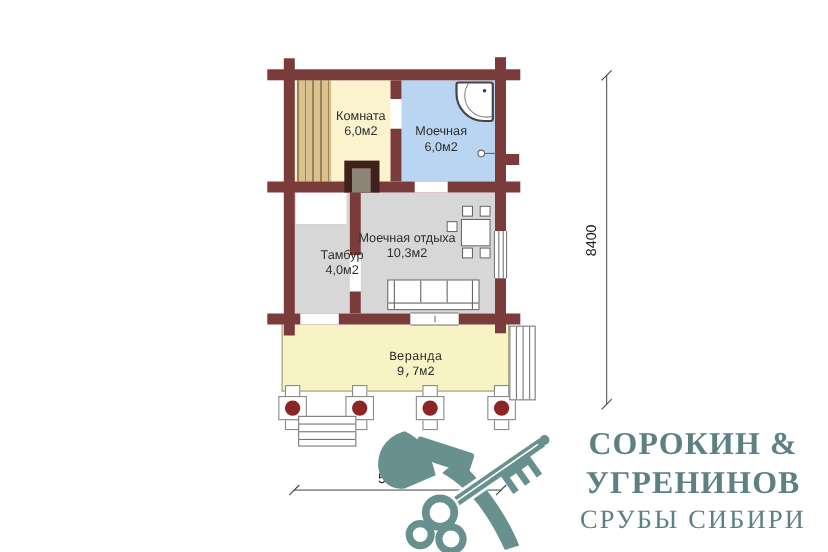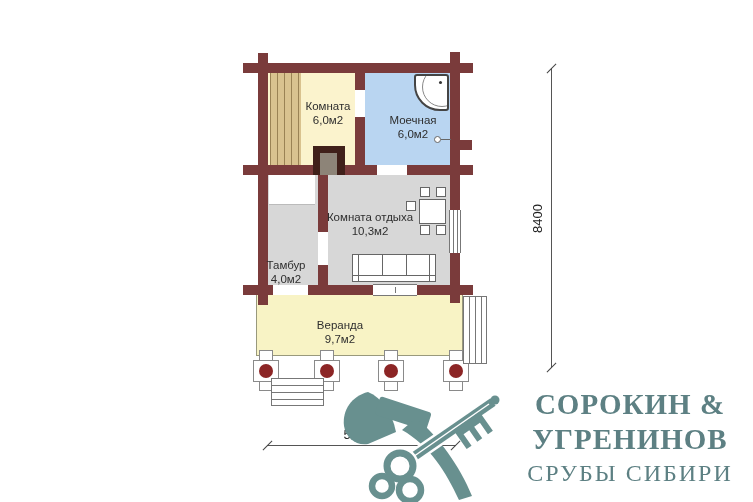--- a/index.html
+++ b/index.html
@@ -116,33 +116,33 @@
   <div class="abs" style="left:463px;top:296px;width:24px;height:68px;background:#fff;border:1px solid #777;box-sizing:border-box;">
     <div class="stepline-v" style="left:5px;"></div>
     <div class="stepline-v" style="left:11px;"></div>
     <div class="stepline-v" style="left:17px;"></div>
   </div>
 
   <div class="room-label" style="left:328px;top:99px;">
     <div>Комната</div>
     <div>6,0м2</div>
   </div>
-  <div class="room-label" style="left:413px;top:113px;">
+  <div class="room-label" style="left:401px;top:113px;">
     <div>Моечная</div>
     <div>6,0м2</div>
   </div>
-  <div class="room-label" style="left:286px;top:225px;margin-top:33px;">
+  <div class="room-label" style="left:311px;top:225px;">
     <div>Тамбур</div>
     <div>4,0м2</div>
   </div>
   <div class="room-label" style="left:370px;top:210px;">
-    <div>Комната отдыха</div>
+    <div>Моечная отдыха</div>
     <div>10,3м2</div>
   </div>
-  <div class="room-label" style="left:340px;top:318px;">
+  <div class="room-label" style="left:378px;top:318px;font-family:Liberation Mono, monospace;">
     <div>Веранда</div>
     <div>9,7м2</div>
   </div>
 
   <div class="dimline" style="left:551px;top:68px;width:1px;height:300px;"></div>
   <div class="tick" style="left:545px;top:68px;"></div>
   <div class="tick" style="left:545px;top:367px;"></div>
   <div class="dimlabel" style="left:516px;top:211px;width:42px;height:15px;transform:rotate(-90deg);">8400</div>
 
   <div class="dimline" style="left:267px;top:445px;width:189px;height:1px;"></div>

